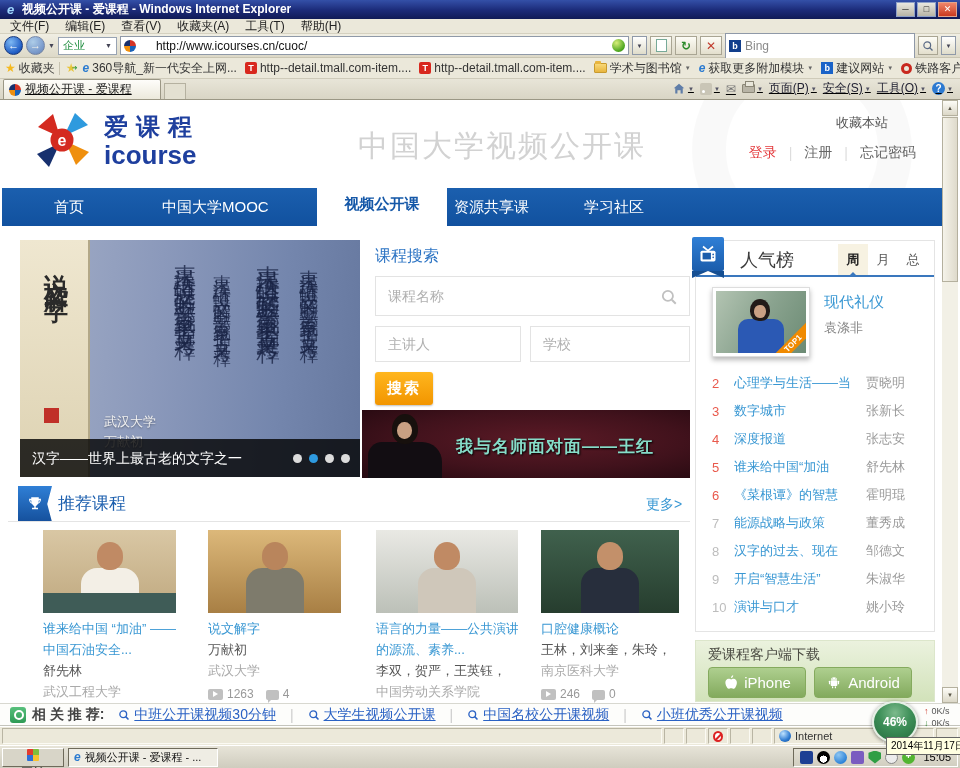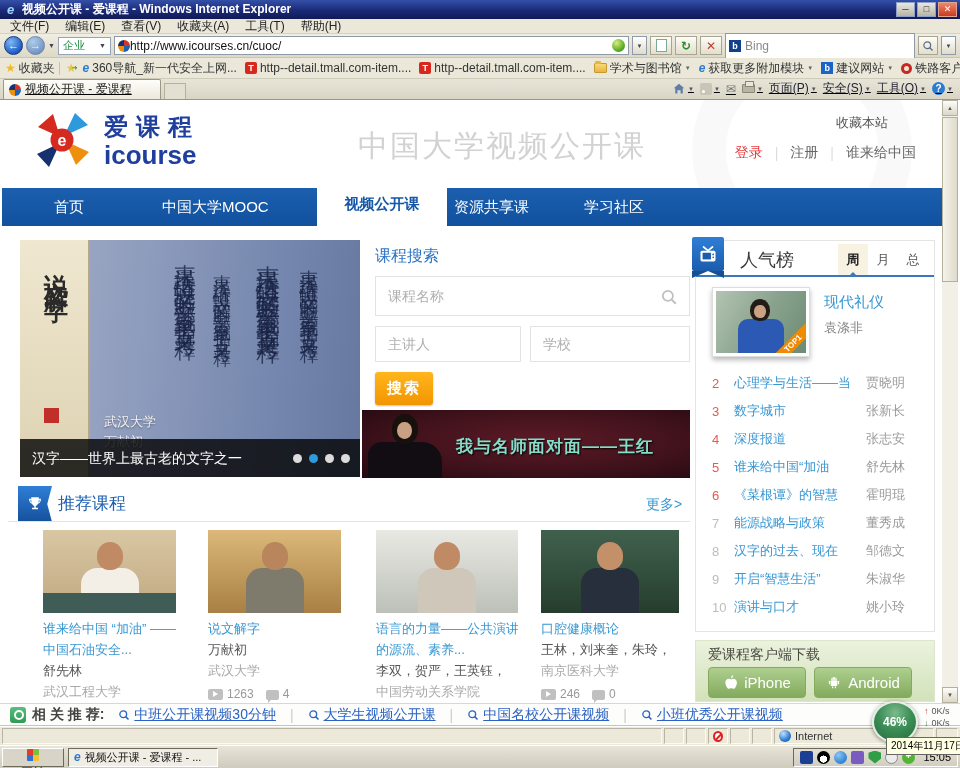--- a/index.html
+++ b/index.html
@@ -33,23 +33,23 @@
     display:flex; align-items:center; padding:0 4px; gap:3px; }
   .nav-circle { width:19px; height:19px; border-radius:50%; border:1px solid #16387e; color:#fff;
     background:radial-gradient(circle at 35% 30%,#7db8f4,#1f5cc4 70%,#123d8a);
     font-size:11px; line-height:17px; text-align:center; flex:0 0 auto; }
   .nav-circle.backb::before { content:"←"; }
   .nav-circle.fwdb::before { content:"→"; }
   .nav-circle.fwdb { opacity:.55; }
   .mini-chev { font-size:7px; color:#445; }
   .mini-chev::before { content:"▼"; }
   .zone-box { height:18px; border:1px solid #98a3b3; background:#fff; display:flex; align-items:center;
-    padding:0 4px; font-size:11px; color:#1a8a3a; gap:14px; flex:0 0 auto; }
+    padding:0 4px; font-size:11px; color:#1a8a3a; gap:20px; flex:0 0 auto; }
   .url-box { flex:1; height:19px; border:1px solid #8f99a8; background:#fff; display:flex; align-items:center;
-    padding:0 3px; gap:0; }
+    padding:0 3px; gap:20px; }
   .pinwheel { width:12px; height:12px; border-radius:50%; flex:0 0 auto;
     background:conic-gradient(#d43425 0 25%, #1a62b8 25% 50%, #ef8f0e 50% 75%, #17306e 75%); }
   .url-input { border:0; outline:0; flex:1; font-size:12px; color:#111; background:transparent;
     font-family:inherit; height:16px; }
   .site-badge { width:13px; height:13px; border-radius:50%; flex:0 0 auto;
     background:radial-gradient(circle at 35% 30%,#d8ee7a,#49a41d 70%,#2d7a10); }
   .chev-btn { width:15px; height:19px; border:1px solid #8f99a8; background:linear-gradient(#fff,#dfdcca);
     font-size:6px; color:#445; text-align:center; line-height:18px; flex:0 0 auto; }
   .chev-btn::before { content:"▼"; }
   .tool-btn { width:22px; height:19px; border:1px solid #a9a593; background:linear-gradient(#fdfcf6,#e3dfcd);
@@ -493,21 +493,21 @@
           <div class="en">icourse</div>
         </div>
       </div>
       <div class="headline">中国大学视频公开课</div>
       <a class="collect-link">收藏本站</a>
       <div class="acct-row">
         <a class="login">登录</a>
         <span class="acct-sep"></span>
         <a>注册</a>
         <span class="acct-sep"></span>
-        <a>谁来给中国</a>
+        <a>忘记密码</a>
       </div>
     </div>
 
     <div class="p-nav">
       <a class="nav-item nv0">首页</a>
       <a class="nav-item nv1">中国大学MOOC</a>
       <div class="nav-active">
         <span>视频公开课</span>
       </div>
       <a class="nav-item nv3">资源共享课</a>

